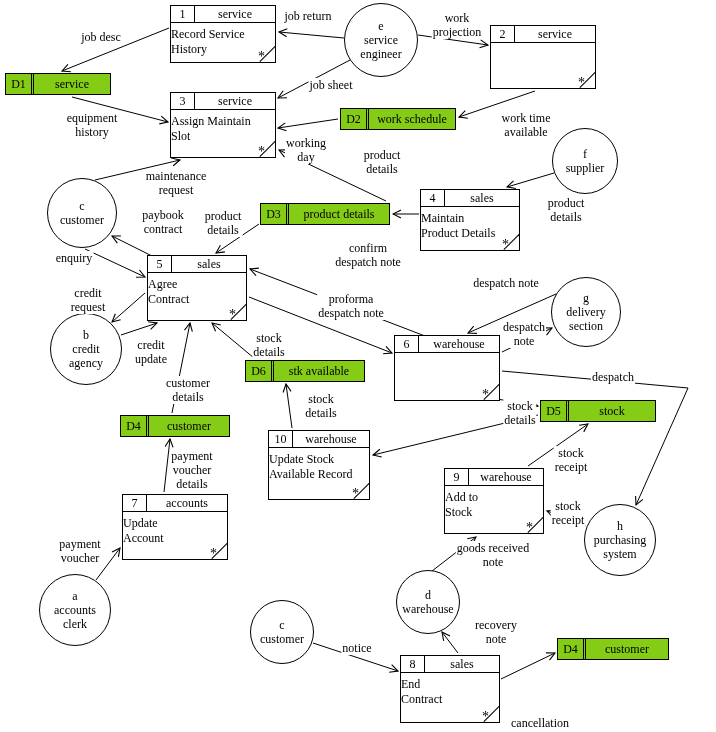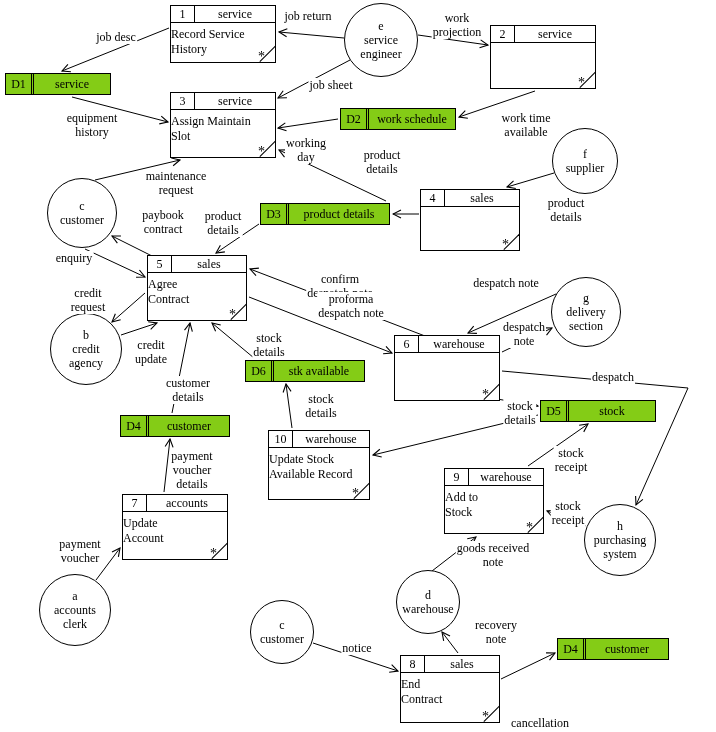--- a/index.html
+++ b/index.html
@@ -113,20 +113,24 @@
       <div class="p-corner">
         <span class="p-diag"></span>
         <span class="p-star">*</span>
       </div>
     </div>
     <div class="process" style="left: 420px; top: 189px; width: 100px; height: 62px;">
       <div class="p-head">
         <div class="p-num">4</div>
         <div class="p-cat">sales</div>
       </div>
+      <div class="p-body">
+        <div>Maintain</div>
+        <div>Product Details</div>
+      </div>
       <div class="p-corner">
         <span class="p-diag"></span>
         <span class="p-star">*</span>
       </div>
     </div>
     <div class="process" style="left: 147px; top: 255px; width: 100px; height: 66px;">
       <div class="p-head">
         <div class="p-num">5</div>
         <div class="p-cat">sales</div>
       </div>
@@ -292,21 +296,21 @@
       <div class="e-name">
         <div>warehouse</div>
       </div>
     </div>
     <div class="entity" style="left: 250px; top: 600px; width: 64px; height: 64px;">
       <div class="e-id">c</div>
       <div class="e-name">
         <div>customer</div>
       </div>
     </div>
-    <div class="flow-label" style="left: 116px; top: 37px;">
+    <div class="flow-label" style="left: 101px; top: 37px;">
       <div>job desc</div>
     </div>
     <div class="flow-label" style="left: 308px; top: 16px;">
       <div>job return</div>
     </div>
     <div class="flow-label" style="left: 457px; top: 25px;">
       <div>work</div>
       <div>projection</div>
     </div>
     <div class="flow-label" style="left: 331px; top: 85px;">
@@ -348,21 +352,21 @@
       <div>enquiry</div>
     </div>
     <div class="flow-label" style="left: 88px; top: 300px;">
       <div>credit</div>
       <div>request</div>
     </div>
     <div class="flow-label" style="left: 151px; top: 352px;">
       <div>credit</div>
       <div>update</div>
     </div>
-    <div class="flow-label" style="left: 340px; top: 255px; margin-top: 31px;">
+    <div class="flow-label" style="left: 368px; top: 255px;">
       <div>confirm</div>
       <div>despatch note</div>
     </div>
     <div class="flow-label" style="left: 351px; top: 306px;">
       <div>proforma</div>
       <div>despatch note</div>
     </div>
     <div class="flow-label" style="left: 506px; top: 283px;">
       <div>despatch note</div>
     </div>

